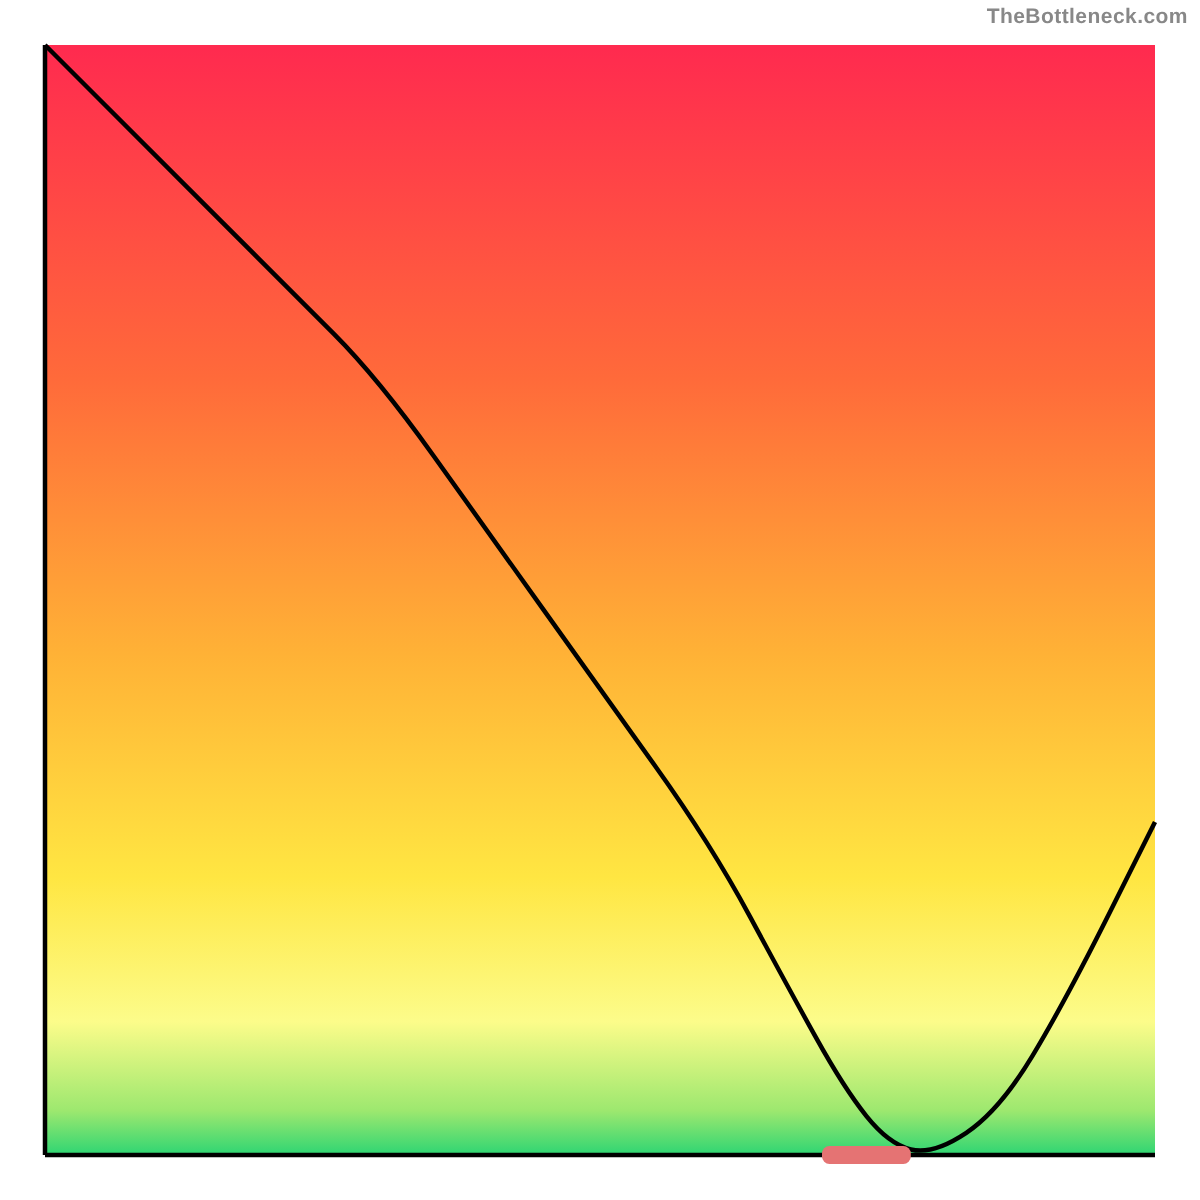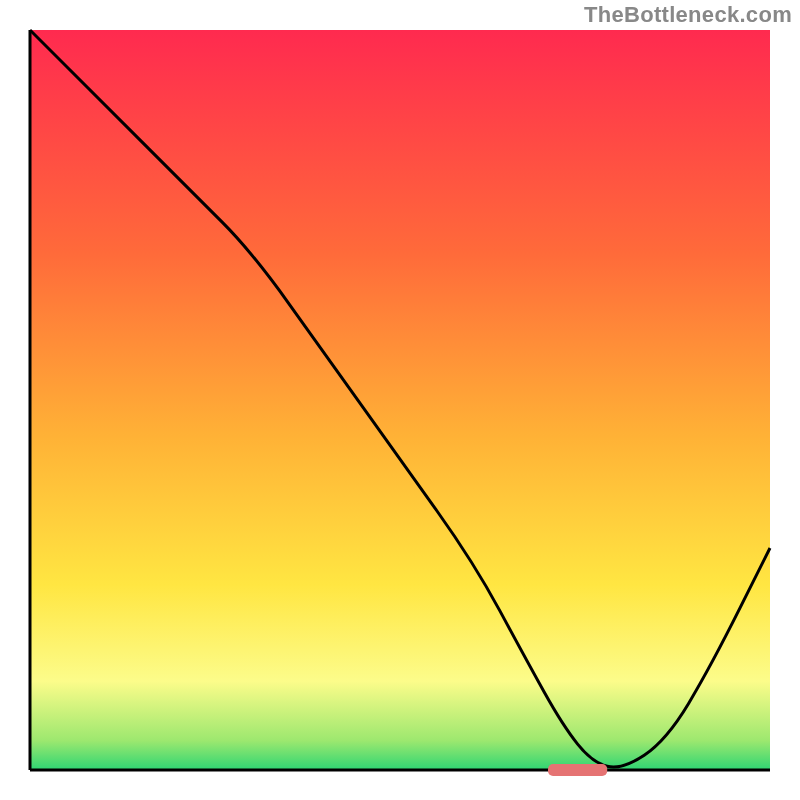--- a/index.html
+++ b/index.html
@@ -1,17 +1,17 @@
 <!DOCTYPE html>
 <html><head>
 <meta charset="utf-8">
 <style>
   html,body{margin:0;padding:0;width:800px;height:800px;background:#fff;overflow:hidden;font-family:Arial,Helvetica,sans-serif}
   .wrap{position:relative;width:800px;height:800px}
-  .watermark{position:absolute;top:2px;right:8px;font-size:22px;font-weight:bold;color:#888;letter-spacing:.3px}
+  .watermark{position:absolute;top:2px;right:8px;font-size:14px;font-weight:bold;color:#888;letter-spacing:.3px}
   svg{display:block}
 </style>
 </head>
 <body>
 <div class="wrap">
 
 <div class="watermark">TheBottleneck.com</div>
 
 <svg id="plot" width="800" height="800">
   <defs>

